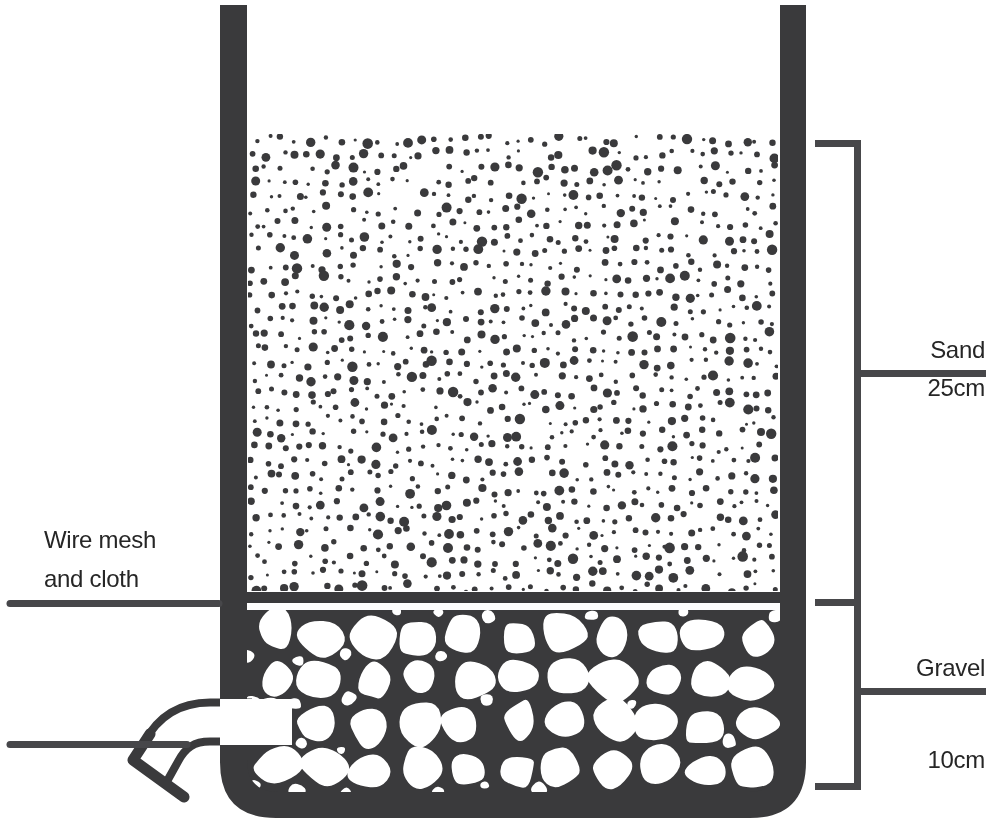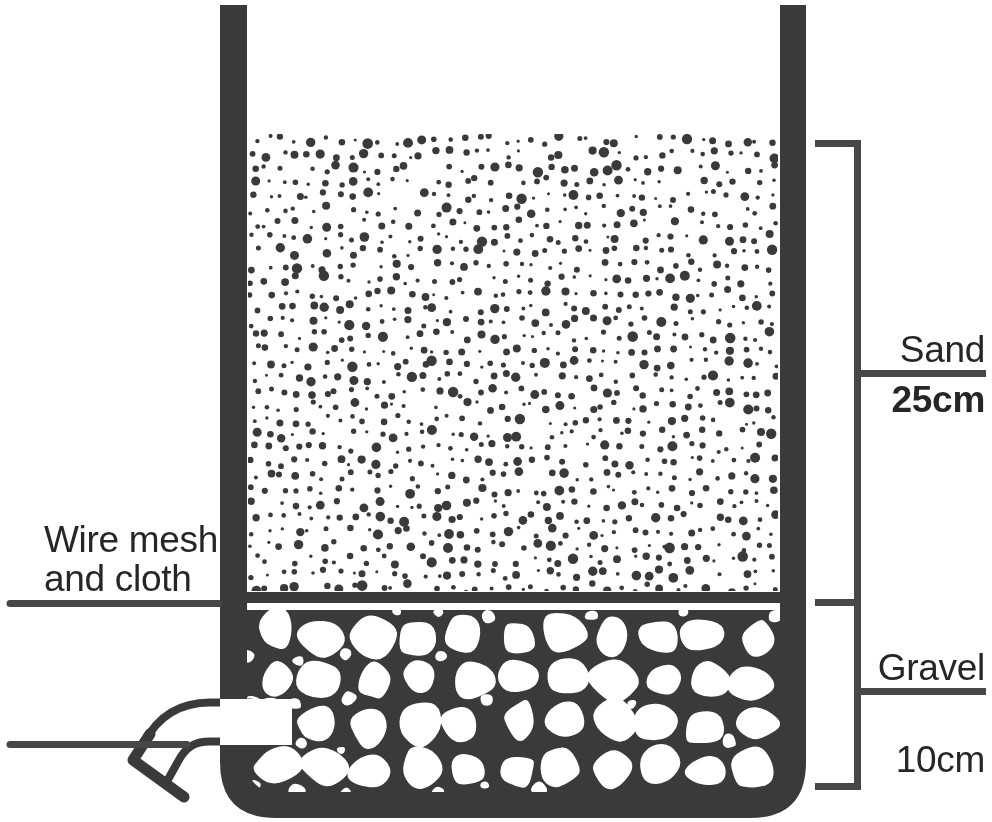--- a/index.html
+++ b/index.html
@@ -16,21 +16,21 @@
   }
   svg{position:absolute;left:0;top:0;}
   .ink{fill:var(--ink);}
   .guide{stroke:var(--line);stroke-width:7;fill:none;}
   .round{stroke-linecap:round;}
   .butt{stroke-linecap:butt;}
   .pipe-dark{stroke:var(--ink);stroke-width:47;fill:none;stroke-linecap:butt;}
   .pipe-white{stroke:#ffffff;stroke-width:31;fill:none;stroke-linecap:butt;}
   .pipe-lip{stroke:var(--ink);stroke-width:11;fill:none;stroke-linecap:round;stroke-linejoin:round;}
   .label{
-    position:absolute;color:var(--text);font-size:37px;line-height:39px;
+    position:absolute;color:var(--text);font-size:24px;line-height:39px;
     white-space:nowrap;letter-spacing:-0.3px;
   }
   .label.right{text-align:right;right:7px;}
 </style>
 </head>
 <body>
 
 <div id="stage">
 
   <svg width="992" height="822" viewBox="0 0 992 822">
@@ -1315,18 +1315,18 @@
     </g>
   </svg>
 
   <div class="label" style="left:8px;top:520px;margin-left:36px;">
     <div>Wire mesh</div>
     <div>and cloth</div>
   </div>
 
 
   <div class="label right" style="top:330px;">Sand</div>
-  <div class="label right" style="top:380px;font-weight:bold;">25cm</div>
+  <div class="label right" style="top:368px;">25cm</div>
 
   <div class="label right" style="top:648px;">Gravel</div>
   <div class="label right" style="top:740px;">10cm</div>
 
 </div>
 
 </body></html>

